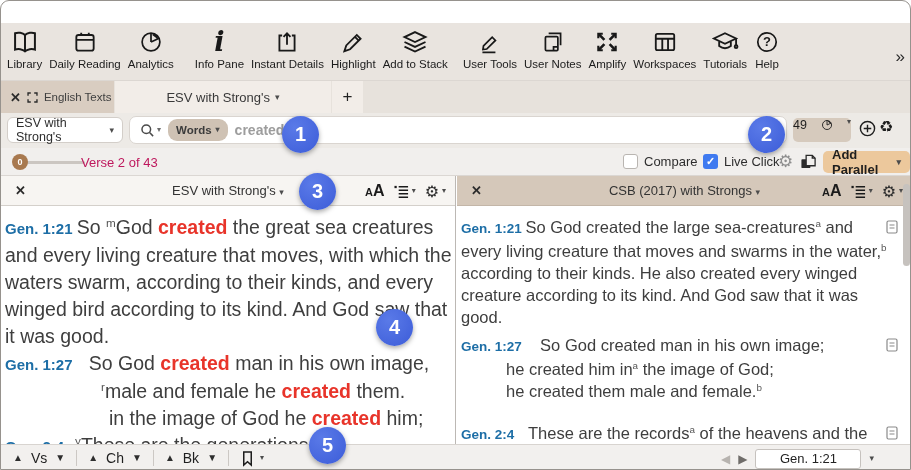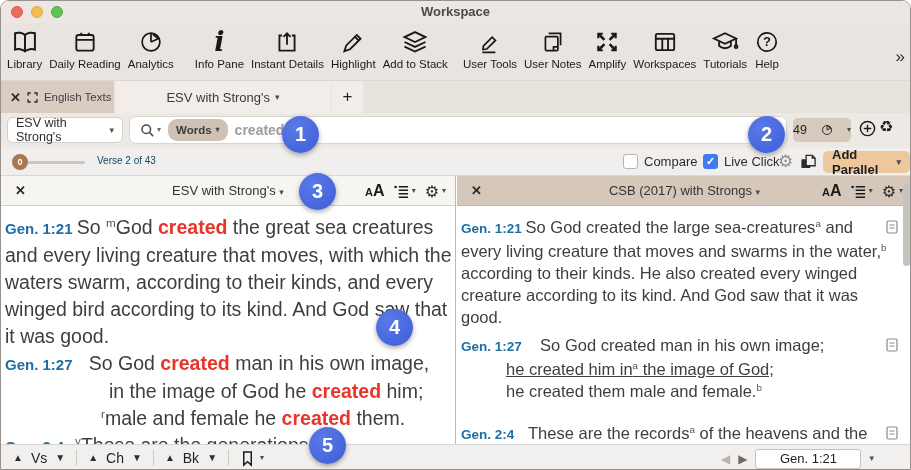--- a/index.html
+++ b/index.html
@@ -47,33 +47,33 @@
   .selector{position:absolute;left:6px;top:4px;width:116px;height:26px;background:#fff;
             border:1px solid #d3cec9;border-radius:6px;display:flex;align-items:center;
             justify-content:space-between;padding:0 8px;font-size:12.5px;color:#2e2e2e}
   .searchfield{position:absolute;left:128px;top:3px;width:658px;height:28px;background:#fff;
                border:1px solid #dad5d0;border-radius:7px;display:flex;align-items:center;
                padding-left:10px;gap:7px}
   .words-pill{background:#cfc2b4;border-radius:9px;height:18px;display:flex;align-items:center;
               gap:4px;padding:11px 8px;font-size:11.5px;font-weight:bold;color:#3b3b3b}
   .query{font-size:14px;font-weight:bold;color:#9d9d9d}
   .hits-pill{position:absolute;left:792px;top:5px;width:58px;height:24px;background:#d6cabd;
-             border-radius:5px;display:flex;align-items:center;justify-content:center;gap:14px;
+             border-radius:5px;display:flex;justify-content:center;gap:14px;
              font-size:12.5px;color:#1f1f1f}
   .plus-circle{position:absolute;left:858px;top:7px}
   .recycle{position:absolute;left:878px;top:4px;font-size:16px;color:#1b1b1b;font-family:"DejaVu Sans",sans-serif}
 
   
   .verserow{position:absolute;left:0;top:147px;width:100%;height:28px;background:#f1efed;
             border-bottom:1px solid #dbd7d3}
   .slider-line{position:absolute;left:24px;top:13px;width:60px;height:3px;background:#cbc6c1;border-radius:2px}
   .slider-knob{position:absolute;left:11px;top:6px;width:16px;height:16px;border-radius:50%;
                background:#a8794f;color:#fff;font-size:9px;font-weight:bold;display:flex;
                align-items:center;justify-content:center}
-  .verse-status{position:absolute;left:96px;top:7px;font-size:10px;color:#0c4a6e}
+  .verse-status{position:absolute;left:80px;top:7px;font-size:13px;color:#be185d}
   .chk{width:15px;height:15px;border-radius:3px;display:inline-flex;align-items:center;justify-content:center}
   .chk.off{background:#fff;border:1px solid #b9b5b1}
   .chk.on{background:var(--chk-blue,#3f7af0);color:#fff;font-size:11px;font-weight:bold}
   .vrlabel{font-size:13px;color:#2e2e2e}
   .compare-wrap{position:absolute;left:622px;top:6px;display:flex;gap:6px;align-items:center}
   .lc-wrap{position:absolute;left:702px;top:6px;display:flex;gap:6px;align-items:center}
   .vr-gear{position:absolute;left:777px;top:3px;font-size:17px;color:#8e8e8e;font-family:"DejaVu Sans",sans-serif}
   .dup-ic{position:absolute;left:799px;top:5px}
   .add-parallel{position:absolute;left:822px;top:3px;height:22px;background:var(--ap-bg,#ecc89c);
                 border-radius:5px;display:flex;align-items:center;gap:7px;padding:0 9px;
@@ -127,28 +127,20 @@
          background:radial-gradient(circle at 35% 30%, #5a7ae8, var(--accent,#3c5cd8));
          color:#fff;display:flex;align-items:center;justify-content:center;
          font-size:20px;font-weight:bold;box-shadow:0 2px 5px rgba(0,0,0,.35);z-index:60}
   svg{display:block}
 </style>
 </head>
 <body>
 
 <div class="app">
 
-  <div class="titlebar">
-    <div class="lights">
-      <span class="light red"></span>
-      <span class="light yellow"></span>
-      <span class="light green"></span>
-    </div>
-    <div class="win-title">Workspace</div>
-  </div>
 
   <div class="toolbar">
     <div class="tbitem">
       <span class="tbicon">
         <svg width="28" height="26" viewBox="0 0 24 22" fill="none" stroke="#191919" stroke-width="1.7">
             <path d="M12 5 C10 3 6 2.5 3.5 3.5 V17.5 C6 16.5 10 17 12 19 C14 17 18 16.5 20.5 17.5 V3.5 C18 2.5 14 3 12 5 Z"></path>
             <path d="M12 5 V19"></path>
           </svg>
       </span>
       <span class="tblabel">Library</span>
@@ -365,22 +357,22 @@
           </span>
         </span>
       </div>
       <div class="pcontent" id="left-lines">
           <div class="tline"><span class="seg-ref">Gen. 1:21 </span><span class="seg-t">So </span><span class="seg-sup">m</span><span class="seg-t">God </span><span class="seg-hit">created</span><span class="seg-t"> the great sea creatures</span></div>
           <div class="tline"><span class="seg-t">and every living creature that moves, with which the</span></div>
           <div class="tline"><span class="seg-t">waters swarm, according to their kinds, and every</span></div>
           <div class="tline"><span class="seg-t">winged bird according to its kind. And God saw that</span></div>
           <div class="tline"><span class="seg-t">it was good.</span></div>
           <div class="tline"><span class="seg-ref">Gen. 1:27</span><span class="seg-t">&nbsp;&nbsp;&nbsp;So God </span><span class="seg-hit">created</span><span class="seg-t"> man in his own image,</span></div>
+          <div class="tline" style="padding-left: 96px;"><span class="seg-sup">r</span><span class="seg-t">male and female he </span><span class="seg-hit">created</span><span class="seg-t"> them.</span></div>
           <div class="tline" style="padding-left: 104px;"><span class="seg-t">in the image of God he </span><span class="seg-hit">created</span><span class="seg-t"> him;</span></div>
-          <div class="tline" style="padding-left: 96px;"><span class="seg-sup">r</span><span class="seg-t">male and female he </span><span class="seg-hit">created</span><span class="seg-t"> them.</span></div>
           <div class="tline"><span class="seg-ref">Gen. 2:4</span><span class="seg-t">&nbsp;&nbsp;</span><span class="seg-sup">y</span><span class="seg-t">These are the generations</span></div>
         </div>
     </div>
 
     <div class="pane pane-right">
       <div class="phead">
         <span class="px xglyph">✕</span>
         <span class="ptitle"><span>CSB (2017) with Strongs</span> <span class="caret">▾</span></span>
         <span class="picons">
           <span class="aa">
@@ -410,21 +402,21 @@
           <div class="tline"><span class="seg-t">every living creature that moves and swarms in the water,</span><span class="seg-sup">b</span></div>
           <div class="tline"><span class="seg-t">according to their kinds. He also created every winged</span></div>
           <div class="tline"><span class="seg-t">creature according to its kind. And God saw that it was</span></div>
           <div class="tline"><span class="seg-t">good.</span></div>
           <div class="tline" style="margin-top: 6px;"><span class="seg-ref">Gen. 1:27</span><span class="seg-t">&nbsp;&nbsp;&nbsp;&nbsp;So God created man in his own image;</span><span class="note-ic">
               <svg width="12" height="14" viewBox="0 0 12 14" fill="none" stroke="#8a8a8a" stroke-width="1.2">
                 <rect x="1" y="1" width="10" height="12" rx="1.5"></rect>
                 <path d="M3.5 5 H8.5 M3.5 8 H8.5"></path>
               </svg>
             </span></div>
-          <div class="tline" style="padding-left: 45px; text-decoration: underline;"><span class="seg-t">he created him in</span><span class="seg-sup">a</span><span class="seg-t"> the image of God;</span></div>
+          <div class="tline" style="padding-left: 45px;"><span class="seg-t">he created him in</span><span class="seg-sup">a</span><span class="seg-t"> the image of God;</span></div>
           <div class="tline" style="padding-left: 45px;"><span class="seg-t">he created them male and female.</span><span class="seg-sup">b</span></div>
           <div class="tline" style="margin-top: 20px;"><span class="seg-ref">Gen. 2:4</span><span class="seg-t">&nbsp;&nbsp;&nbsp;These are the records</span><span class="seg-sup">a</span><span class="seg-t"> of the heavens and the</span><span class="note-ic">
               <svg width="12" height="14" viewBox="0 0 12 14" fill="none" stroke="#8a8a8a" stroke-width="1.2">
                 <rect x="1" y="1" width="10" height="12" rx="1.5"></rect>
                 <path d="M3.5 5 H8.5 M3.5 8 H8.5"></path>
               </svg>
             </span></div>
         </div>
       <div class="sb-thumb"></div>
     </div>

